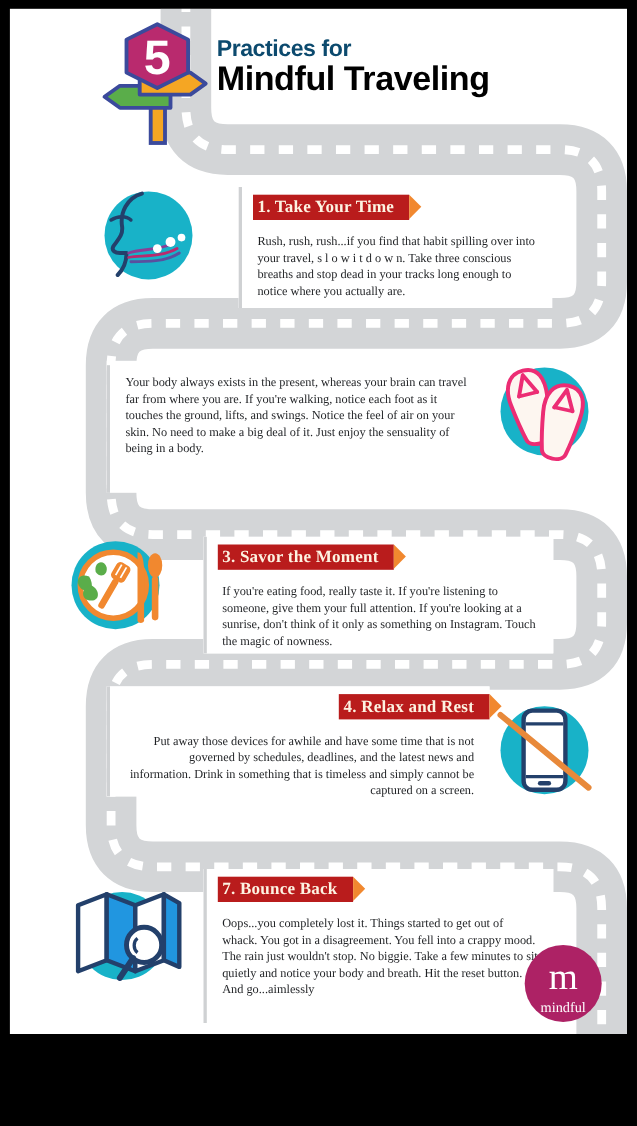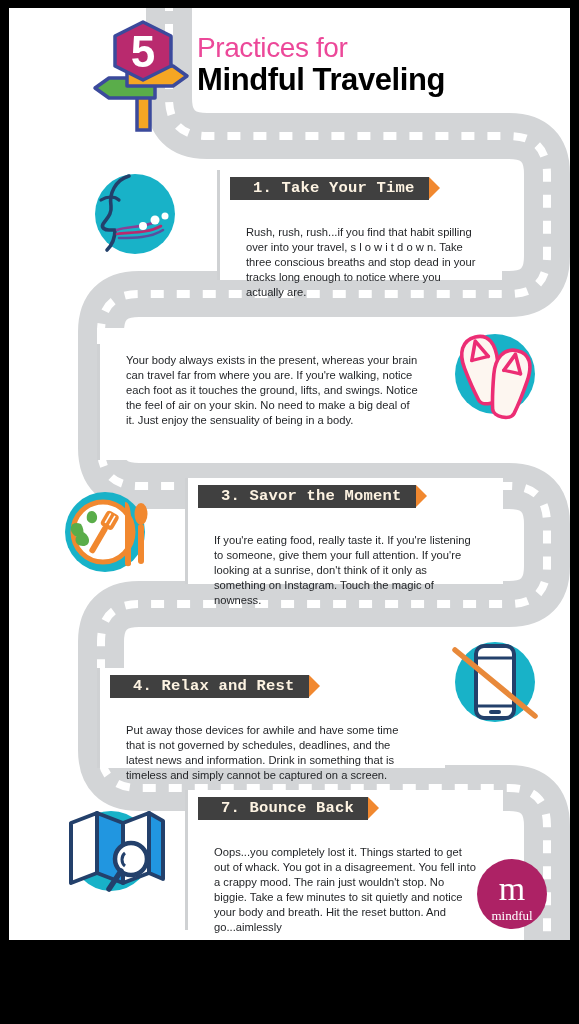--- a/index.html
+++ b/index.html
@@ -47,23 +47,23 @@
     width: 115px;
     height: 112px;
   }
   #title-block {
     position: absolute;
     left: 188px;
     top: 26px;
     width: 370px;
   }
   .title-line1 {
-    font-size: 28px;
-    font-weight: normal;
-    color: #ec4899;
+    font-size: 21px;
+    font-weight: bold;
+    color: #0c4a6e;
     letter-spacing: -0.4px;
     line-height: 1.02;
     margin: 0;
   }
   .title-line2 {
     font-size: 31px;
     font-weight: bold;
     color: #000000;
     letter-spacing: -0.4px;
     line-height: 1.05;
@@ -82,47 +82,47 @@
     height: 100%;
     background: #ffffff;
     border-left: 3px solid #cfd1d3;
     padding-left: 0px;
   }
   .ribbon {
     position: relative;
     display: inline-block;
     height: 23px;
     line-height: 23px;
-    background: #404040;
+    background: #b91c1c;
     color: #fdf3e2;
-    font-family: Liberation Mono, monospace;
+    font-family: Liberation Serif, serif;
     font-weight: bold;
     font-size: 15.5px;
-    padding: 0 14px 0 23px;
+    padding: 0 14px 0 4px;
     margin: 0;
     white-space: nowrap;
     letter-spacing: 0.2px;
   }
   .ribbon::after {
     content: "";
     position: absolute;
     right: -11px;
     top: 0;
     width: 0; height: 0;
     border-top: 11.5px solid transparent;
     border-bottom: 11.5px solid transparent;
     border-left: 11px solid #f1882f;
   }
   .body-text {
-    margin: 16px;
+    margin: 4px;
     padding: 9px 10px 0 10px;
     font-size: 11.2px;
     line-height: 1.34;
     color: #1f2124;
-    font-family: Liberation Sans, sans-serif;
+    font-family: Liberation Serif, serif;
   }
   .ribbon-wrap { padding-left: 10px; padding-top: 7px; }
 
   
   .icon-badge {
     position: absolute;
     width: 92px;
     height: 92px;
   }
   .icon-badge svg { display: block; }
@@ -293,41 +293,41 @@
         <rect x="43.5" y="26" width="1.6" height="11" fill="#ffffff"></rect>
       </g>
 
       <path d="M 64 16 C 69 16 70 26 70 36 L 70 78 C 70 81 64 81 64 78 Z" fill="#f1882f"></path>
 
       <ellipse cx="80" cy="28" rx="6.5" ry="11" fill="#f1882f"></ellipse>
       <rect x="77" y="38" width="6" height="40" rx="3" fill="#f1882f"></rect>
     </svg>
   </div>
 
-  <div class="card" style="left:176px; top:470px; width:318px; height:106px;">
+  <div class="card" style="left:176px; top:480px; width:318px; height:106px;">
     <div class="card-inner">
       <div class="ribbon-wrap">
         <span class="ribbon">3. Savor the Moment</span>
       </div>
       <p class="body-text">If you're eating food, really taste it. If you're listening to someone, give them your full attention. If you're looking at a sunrise, don't think of it only as something on Instagram. Touch the magic of nowness.</p>
     </div>
   </div>
 
   <div class="icon-badge" style="left:440px; top:628px;">
     <svg viewBox="0 0 92 92" width="92" height="92">
       <circle cx="46" cy="46" r="40" fill="#18b2c8"></circle>
       <rect x="27" y="10" width="38" height="72" rx="8" fill="#ffffff" stroke="#23406b" stroke-width="4"></rect>
       <line x1="29" y1="22" x2="63" y2="22" stroke="#23406b" stroke-width="3"></line>
       <line x1="29" y1="70" x2="63" y2="70" stroke="#23406b" stroke-width="3"></line>
       <rect x="40" y="74" width="12" height="4" rx="2" fill="#23406b"></rect>
       <line x1="6" y1="14" x2="86" y2="80" stroke="#e8893a" stroke-width="5.5" stroke-linecap="round"></line>
     </svg>
   </div>
 
-  <div class="card" style="left:88px; top:660px; width:348px; height:100px;">
+  <div class="card" style="left:88px; top:616px; width:348px; height:100px;text-align:right;">
     <div class="card-inner">
       <div class="ribbon-wrap">
         <span class="ribbon">4. Relax and Rest</span>
       </div>
       <p class="body-text">Put away those devices for awhile and have some time that is not governed by schedules, deadlines, and the latest news and information. Drink in something that is timeless and simply cannot be captured on a screen.</p>
     </div>
   </div>
 
   <div class="icon-badge" style="left:50px; top:793px; width:110px; height:100px;">
     <svg viewBox="0 0 110 100" width="110" height="100">

